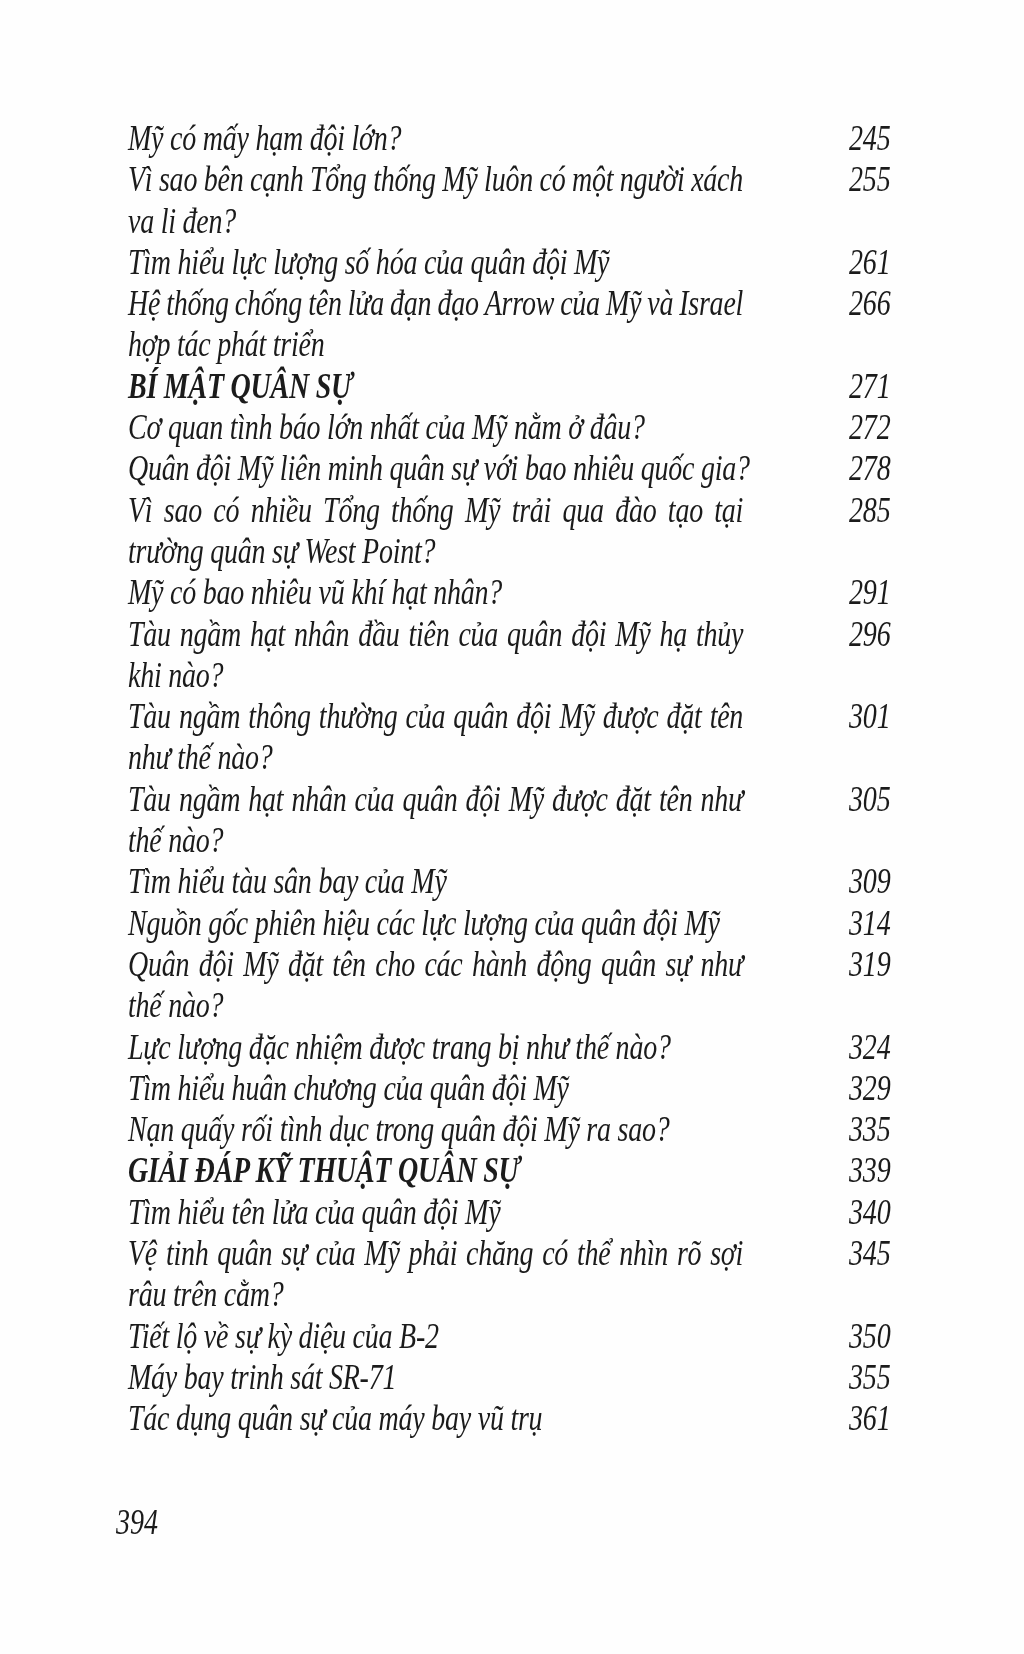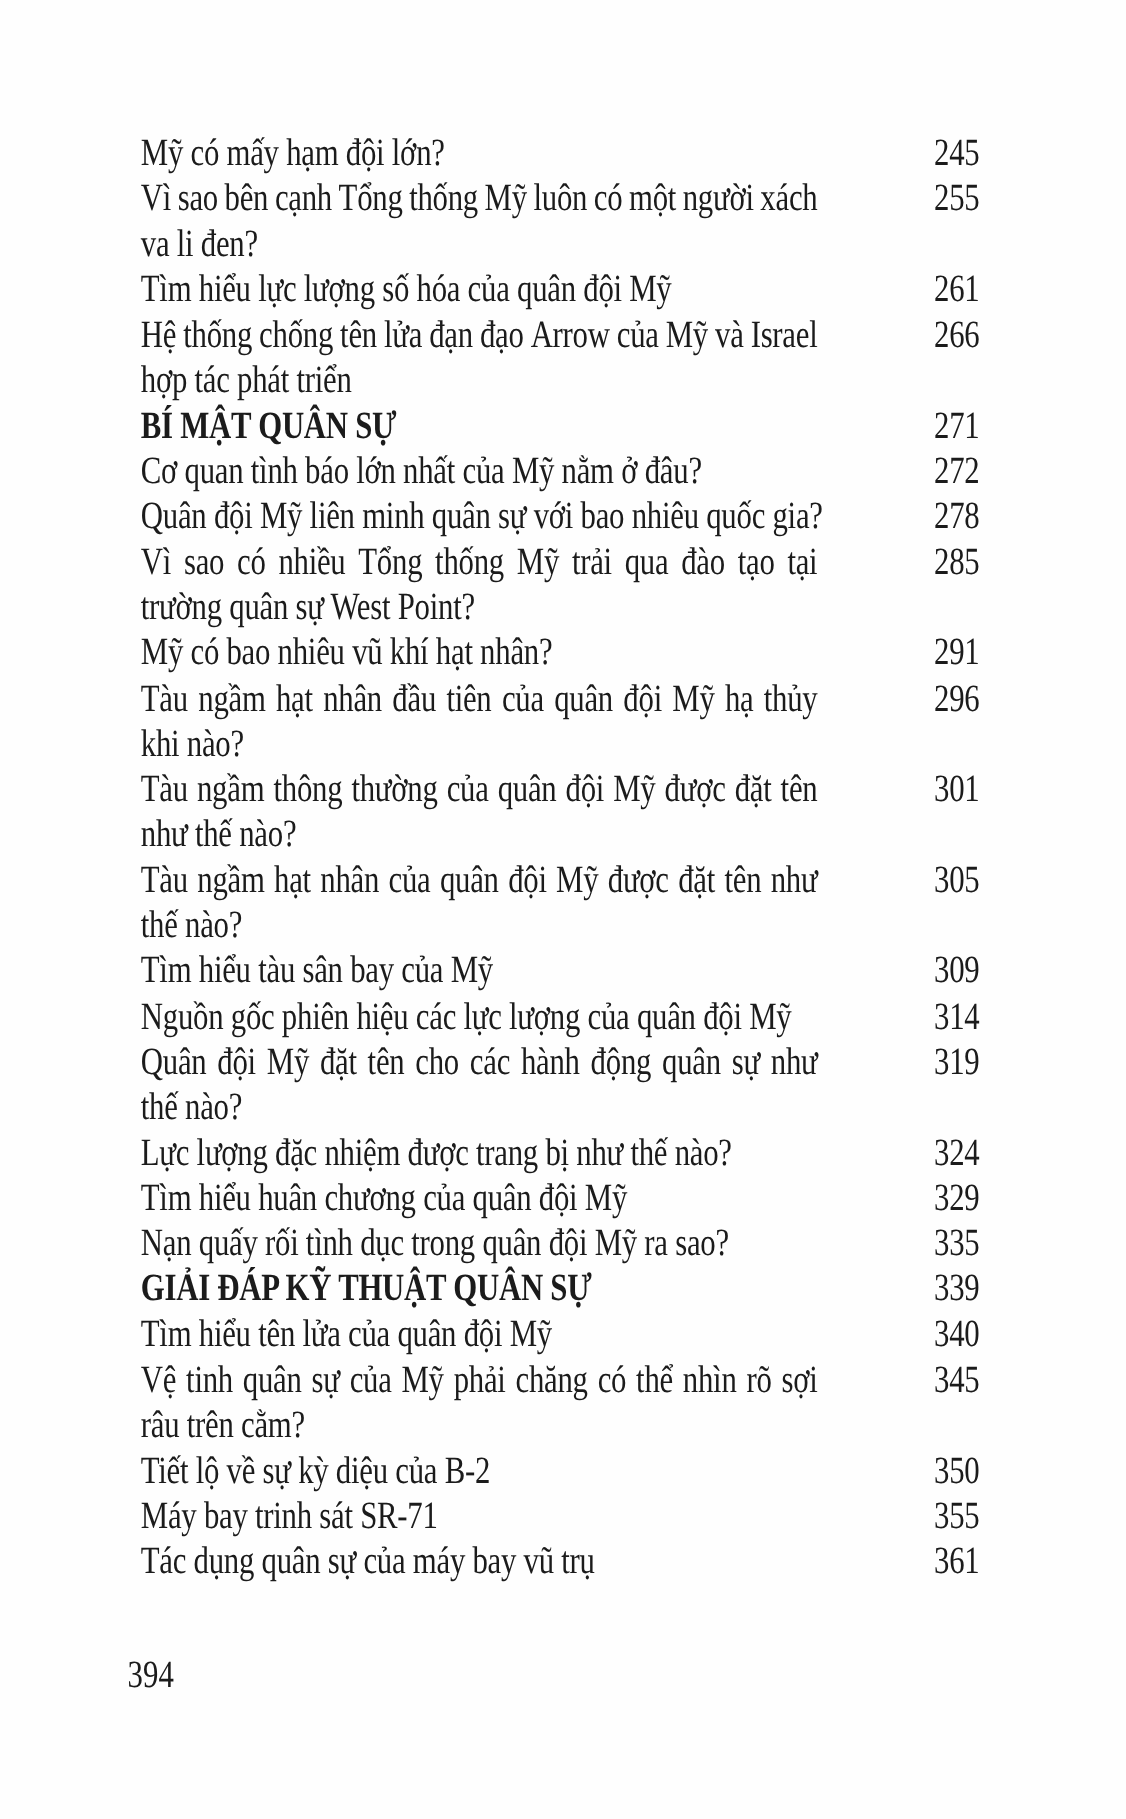--- a/index.html
+++ b/index.html
@@ -11,20 +11,21 @@
     height: 1654px;
     background: #fefefe;
     font-family: "Liberation Serif", "DejaVu Serif", serif;
     color: #1b1b1b;
     overflow: hidden;
     position: relative;
   }
   .page {
     position: absolute;
     inset: 0;
+    font-style: italic;
   }
   
   .toc {
     position: absolute;
     left: 128px;
     top: 118px;
     width: 953px;              
     transform: scaleX(0.8);
     transform-origin: 0 0;
     font-size: 35px;

